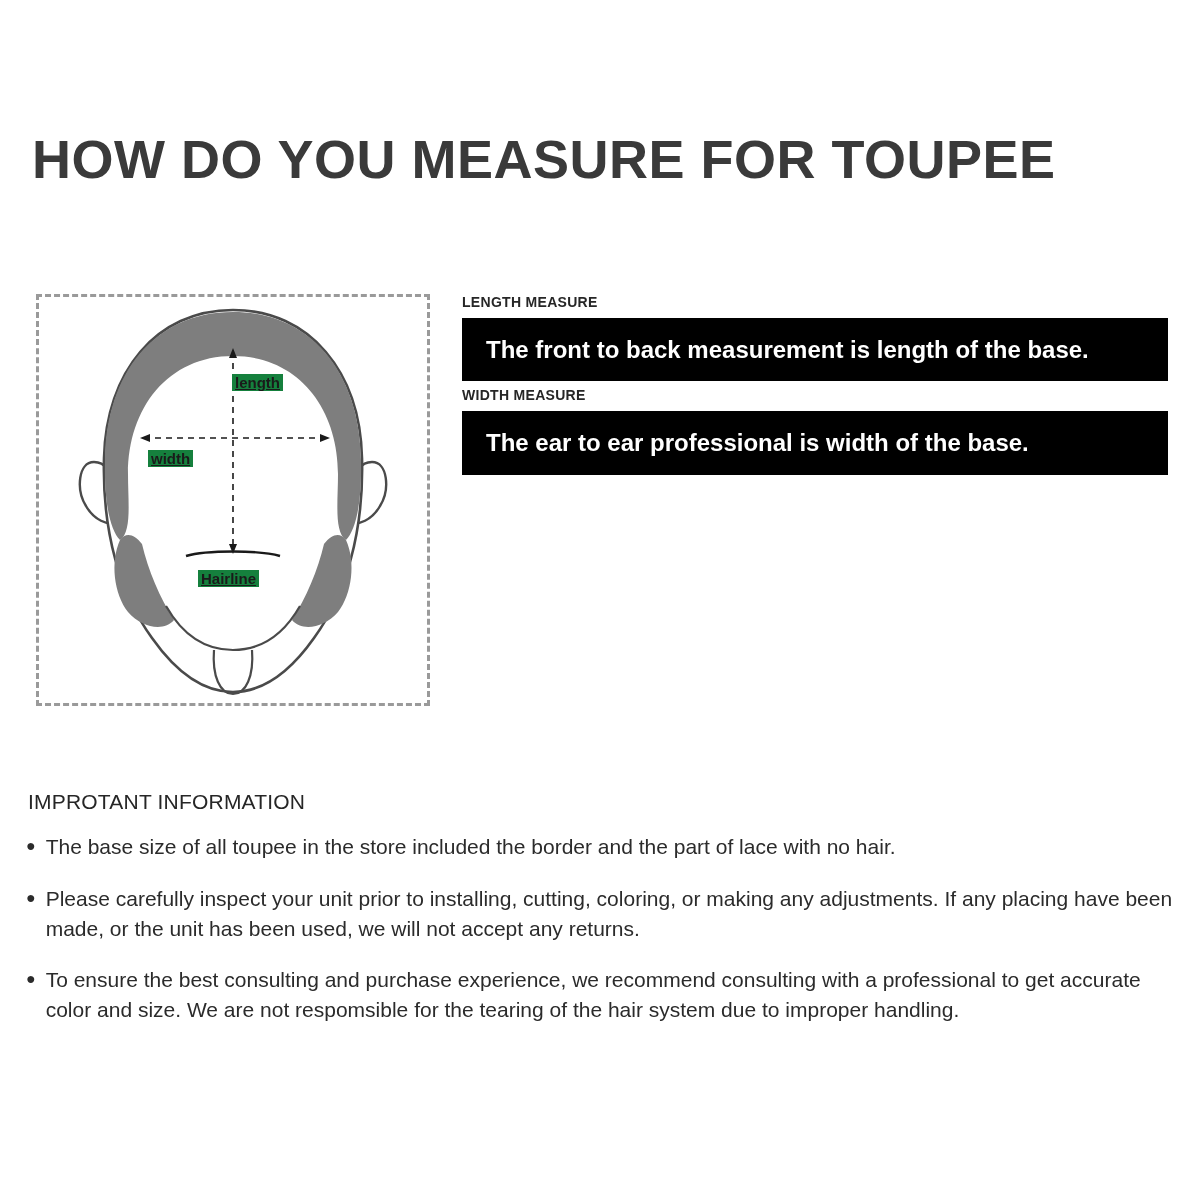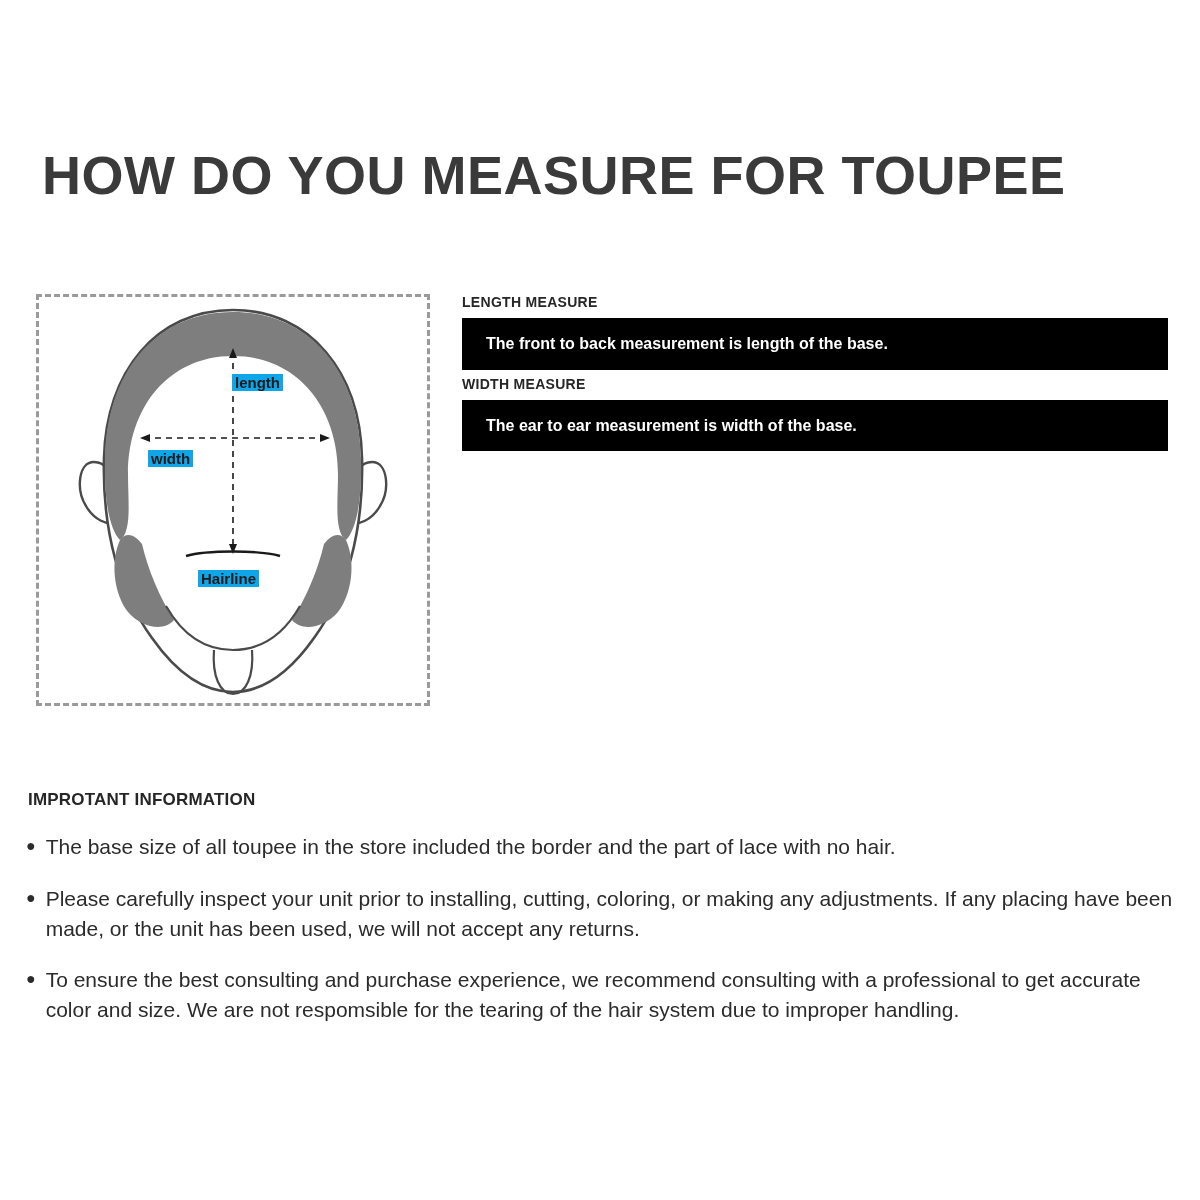--- a/index.html
+++ b/index.html
@@ -15,28 +15,27 @@
     position: relative;
     overflow: hidden;
   }
   .page {
     position: absolute;
     inset: 0;
     background: #ffffff;
   }
   .title {
     position: absolute;
-    left: 42px;
+    left: 32px;
     top: 128px;
     font-size: 54px;
     font-weight: bold;
     letter-spacing: 0.5px;
     color: #3a3a3a;
     white-space: nowrap;
-    margin-top: 16px;
   }
 
   
   .diagram-box {
     position: absolute;
     left: 36px;
     top: 294px;
     width: 394px;
     height: 412px;
     border: 3px dashed #9a9a9a;
@@ -48,23 +47,24 @@
     top: 294px;
     width: 394px;
     height: 412px;
   }
   .lbl {
     position: absolute;
     font-family: "Liberation Sans", sans-serif;
     font-size: 15px;
     font-weight: bold;
     color: #1a1a1a;
-    background: #0ea5e9;
+    background: #15803d;
     padding: 0 3px;
     white-space: nowrap;
+    text-decoration: underline;
   }
   .lbl-length { left: 232px; top: 374px; }
   .lbl-width  { left: 148px; top: 450px; }
   .lbl-hairline { left: 198px; top: 562px; margin-top: 8px; }
 
   
   .info-col {
     position: absolute;
     left: 462px;
     top: 294px;
@@ -74,35 +74,35 @@
     font-size: 14px;
     font-weight: bold;
     color: #262626;
     letter-spacing: 0.3px;
     margin: 0 0 8px 0;
   }
   .info-head.second { margin-top: 6px; }
   .info-band {
     background: #000000;
     color: #ffffff;
-    font-size: 16px;
+    font-size: 24px;
     font-weight: bold;
     line-height: 1.47;
     padding: 14px 24px;
     box-sizing: border-box;
   }
   .info-band.tall { padding: 13px 24px 16px 24px; }
 
   
   .important-title {
     position: absolute;
     left: 28px;
     top: 790px;
-    font-size: 17px;
-    font-weight: bold;
+    font-size: 21px;
+    font-weight: normal;
     color: #262626;
     letter-spacing: 0.2px;
   }
   .bullets {
     position: absolute;
     left: 26px;
     top: 832px;
     width: 1156px;
   }
   .bullet {
@@ -157,21 +157,21 @@
 
   <div class="lbl lbl-length">length</div>
   <div class="lbl lbl-width">width</div>
   <div class="lbl lbl-hairline">Hairline</div>
 
   <div class="info-col">
     <div class="info-head">LENGTH MEASURE</div>
     <div class="info-band">The front to back measurement is length of the base.</div>
 
     <div class="info-head second">WIDTH MEASURE</div>
-    <div class="info-band">The ear to ear measurement is width of the base.</div>
+    <div class="info-band">The ear to ear professional is width of the base.</div>
 
   </div>
 
   <div class="important-title">IMPROTANT INFORMATION</div>
 
   <div class="bullets">
     <div class="bullet">
       <span class="dot">●</span>
       <span class="txt">The base size of all toupee in the store included the border and the part of lace with no hair.</span>
     </div>

